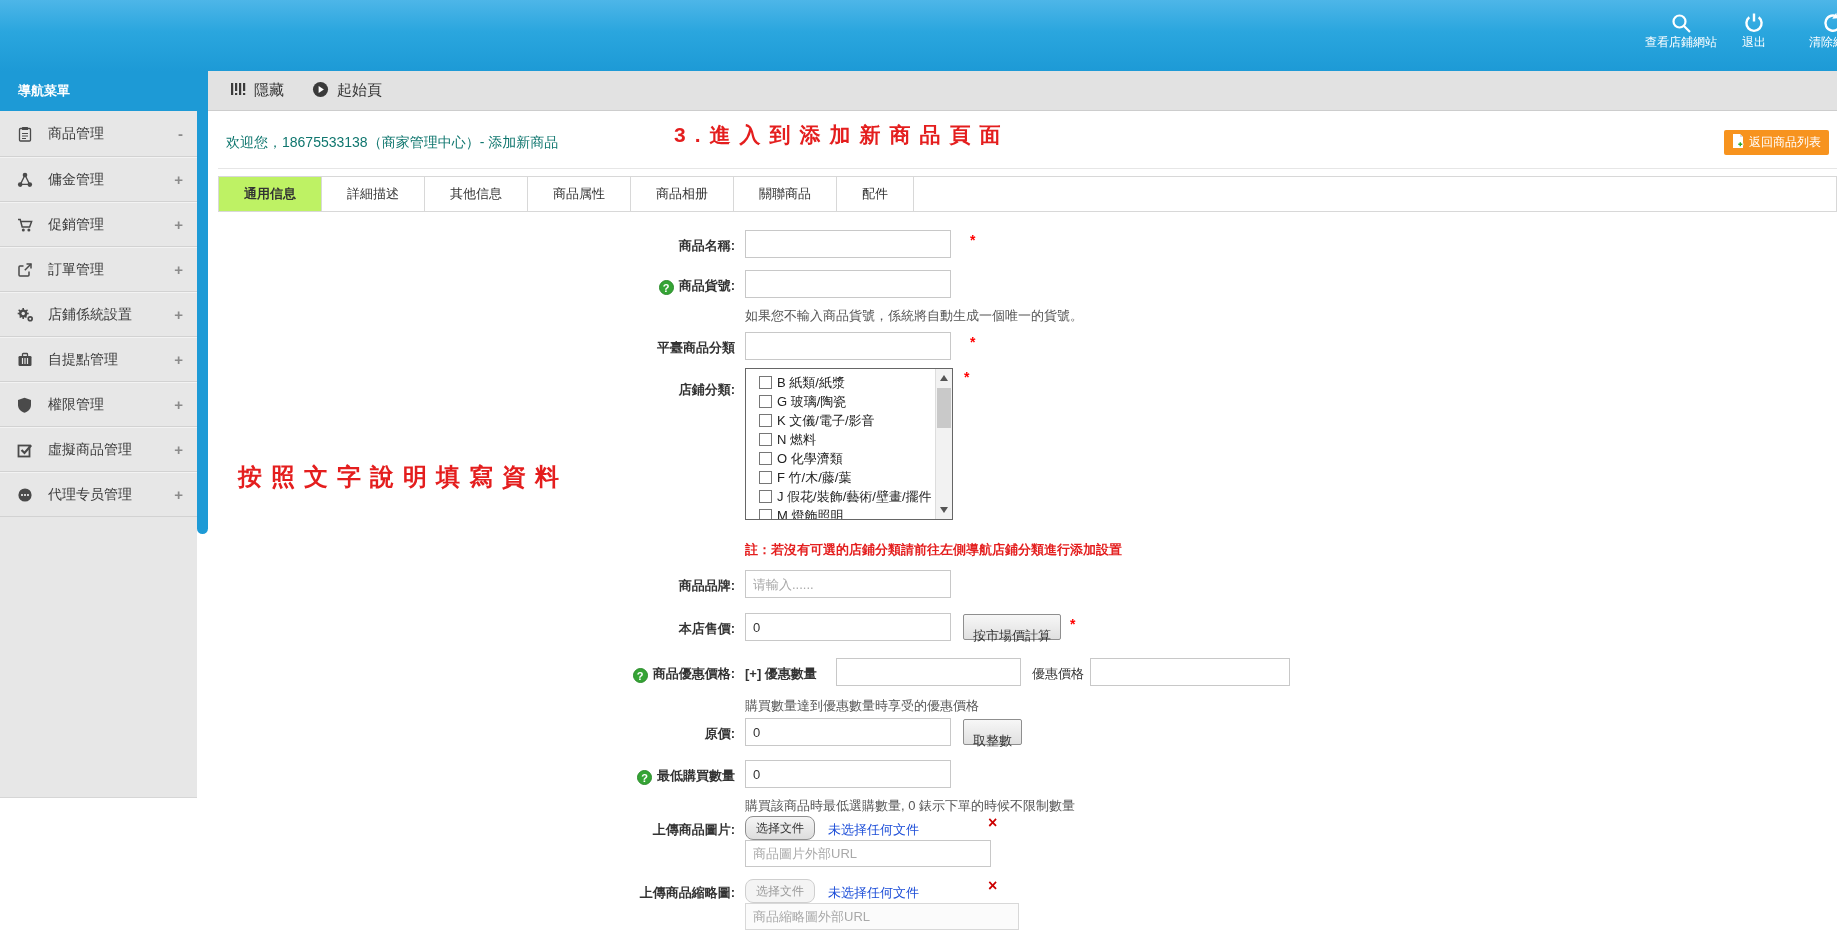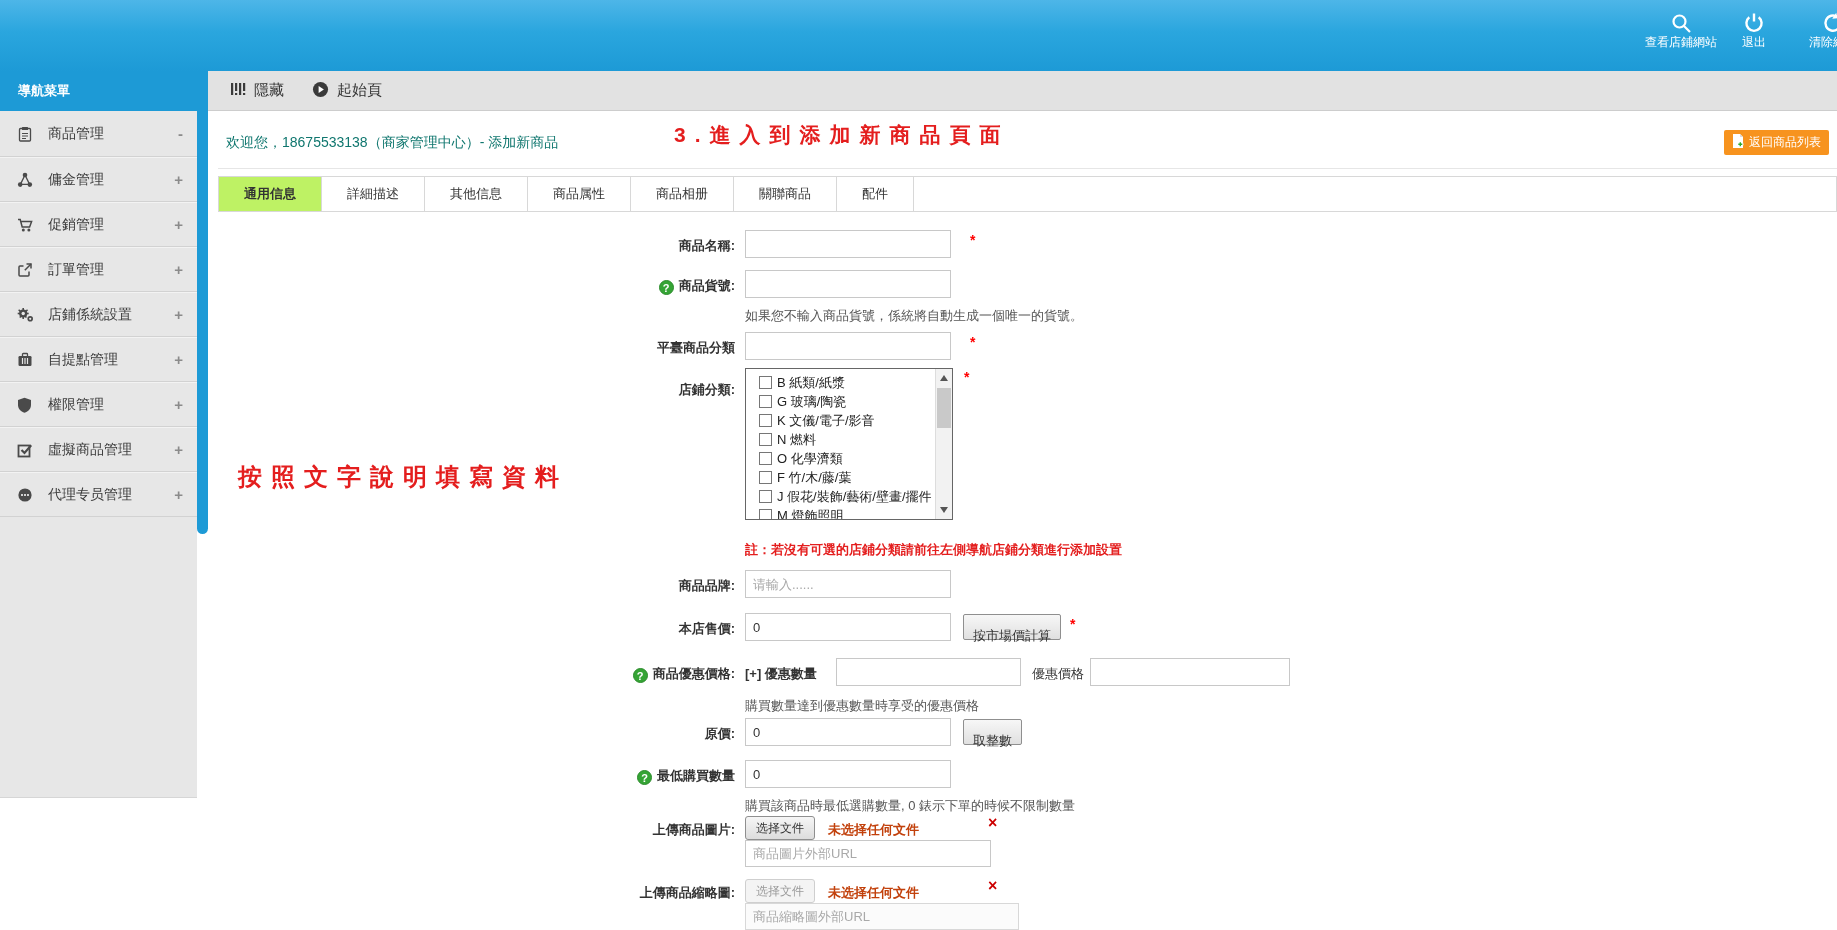--- a/index.html
+++ b/index.html
@@ -67,23 +67,23 @@
   .fnote { position:absolute; left:537px; font-size:13px; color:#555; white-space:nowrap; }
   .req { position:absolute; color:#f00; font-size:14px; font-weight:bold; }
   .help { display:inline-block; width:15px; height:15px; border-radius:50%; background:#35a435;
           border:1px solid #2c8c2c; color:#fff; font-size:11px; line-height:14px; text-align:center;
           font-weight:bold; margin-right:5px; vertical-align:-2px; }
   .mini-btn { position:absolute; height:26px; padding:12px 9px; font-size:13px; color:#333;
               background:linear-gradient(180deg,#f7f7f7,#e0e0e0); border:1px solid #8f8f8f;
               border-radius:2px; cursor:pointer; font-family:"Liberation Sans",sans-serif; }
   .file-btn { position:absolute; height:24px; padding:0 10px; font-size:12px; color:#333;
               background:linear-gradient(180deg,#f6f6f6,#dddddd); border:1px solid #8f8f8f;
-              border-radius:3px; cursor:pointer; font-family:"Liberation Sans",sans-serif; }
+              border-radius:8px; cursor:pointer; font-family:"Liberation Sans",sans-serif; }
   .file-btn.disabled { color:#9a9a9a; border-color:#cfcfcf; background:#f4f4f4; cursor:default; }
-  .file-status { position:absolute; left:620px; font-size:13px; color:#c2410c;font-weight:bold; }
+  .file-status { position:absolute; left:620px; font-size:13px; color:#1d4ed8; }
   .xmark { position:absolute; left:780px; color:#c00; font-size:16px; font-weight:bold; cursor:pointer; }
   .red-note { position:absolute; left:537px; top:430px; font-size:13px; font-weight:bold; color:#e41e1e; }
 
   
   .listbox { position:absolute; left:537px; top:257px; width:208px; height:152px; border:1px solid #666;
              background:#fff; overflow:hidden; }
   .lb-opts { padding:4px 0 0 5px; }
   .lb-row { height:19px; display:flex; align-items:center; font-size:13px; color:#222; white-space:nowrap; cursor:default;margin-left:8px; }
   .cb { display:inline-block; width:13px; height:13px; border:1px solid #767676; background:#fff;
         margin-right:5px; flex:0 0 13px; cursor:pointer; }

